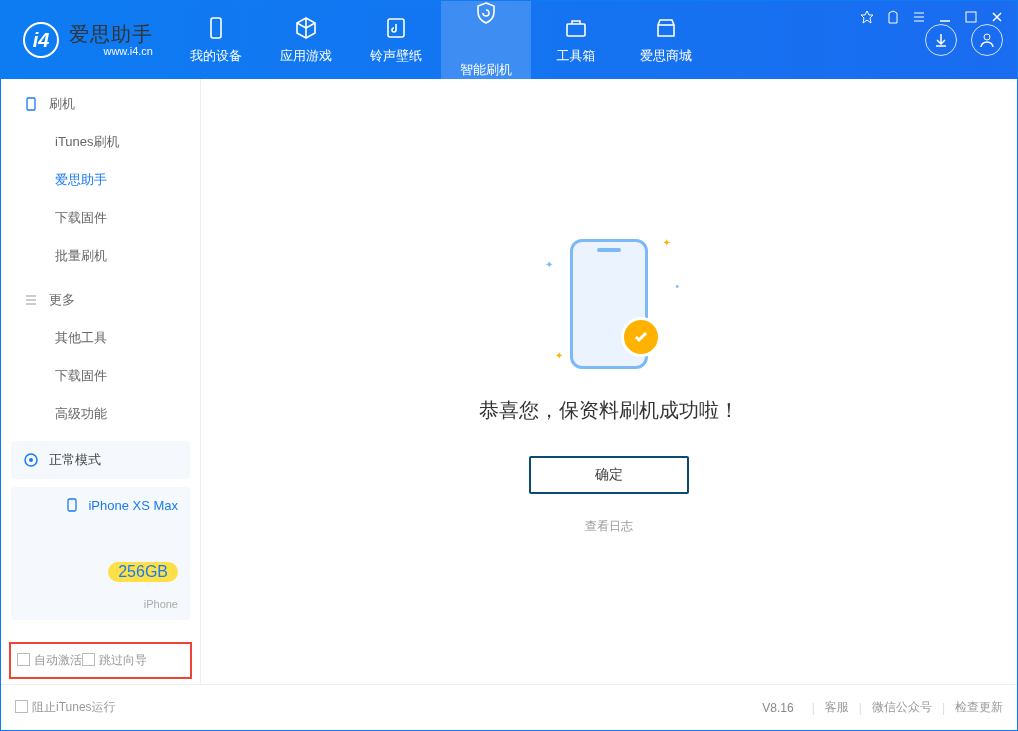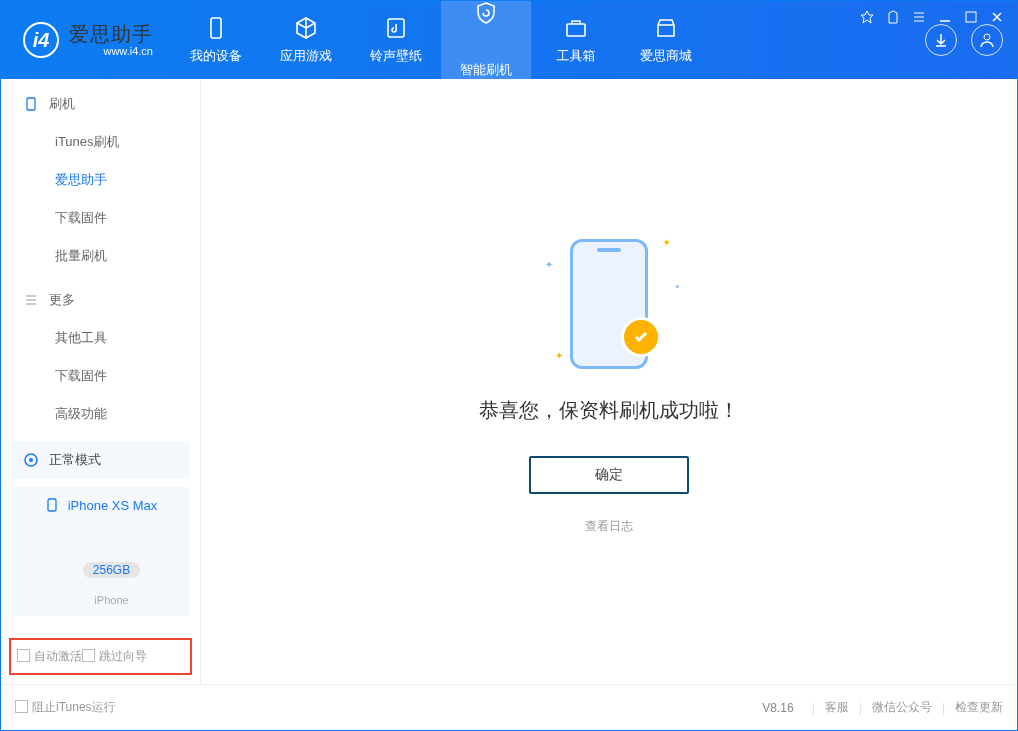--- a/index.html
+++ b/index.html
@@ -27,23 +27,23 @@
 
 
 .body { flex: 1; display: flex; min-height: 0; }
 .sidebar { width: 200px; border-right: 1px solid #eee; display: flex; flex-direction: column; font-size: 13px; color: #555; }
 .side-section-title { display: flex; align-items: center; gap: 10px; padding: 16px 0 10px 22px; color: #666; font-size: 13px; }
 .side-item { padding: 10px 0 10px 54px; cursor: pointer; color: #666; }
 .side-item.active { color: #1a7af3; }
 .side-icon { width: 16px; height: 16px; display: inline-flex; align-items: center; justify-content: center; }
 
 .mode-box, .device-box { margin: 8px 10px 0 10px; background: #f5f8fc; border-radius: 4px; padding: 10px 12px; display: flex; align-items: center; gap: 10px; font-size: 13px; color: #444; }
-.device-box { flex-direction: column; align-items: center; gap: 16px; }
+.device-box { flex-direction: column; align-items: flex-end; gap: 16px; }
 .device-name-row { display: flex; align-items: center; gap: 8px; color: #1a7af3; font-weight: 500; }
-.badge { background: #e5e5e5; color: #1a7af3; border-radius: 10px; padding: 1px 10px; font-size: 12px; margin-left: 22px; margin-top: 33px; }
+.badge { background: #fde047; color: #1a7af3; border-radius: 10px; padding: 1px 10px; font-size: 16px; margin-left: 22px; margin-top: 33px; }
 .device-sub { color: #aaa; font-size: 11px; margin-left: 22px; }
 
 .checkbox-row { border: 2px solid #e43; margin: 22px 8px 4px 8px; padding: 8px 6px; display: flex; gap: 0; align-items: center; font-size: 12px; color: #999; }
 .cb { width: 13px; height: 13px; border: 1px solid #bbb; display: inline-block; margin-right: 4px; vertical-align: -2px; }
 
 .sidebar-spacer { flex: 1; }
 
 
 .main { flex: 1; display: flex; flex-direction: column; align-items: center; justify-content: center; gap: 18px; color: #333; }
 .illus { width: 160px; height: 150px; position: relative; display: flex; align-items: center; justify-content: center; }

